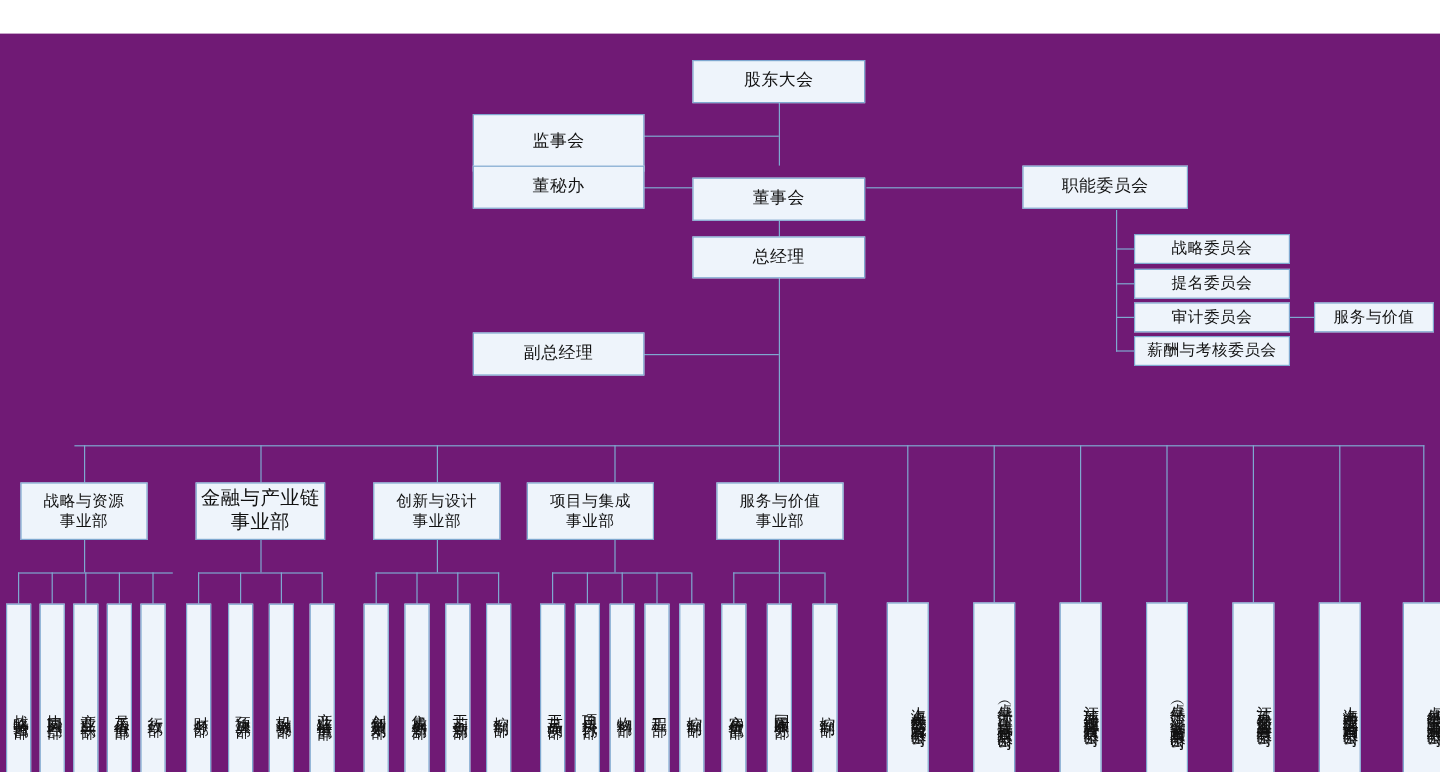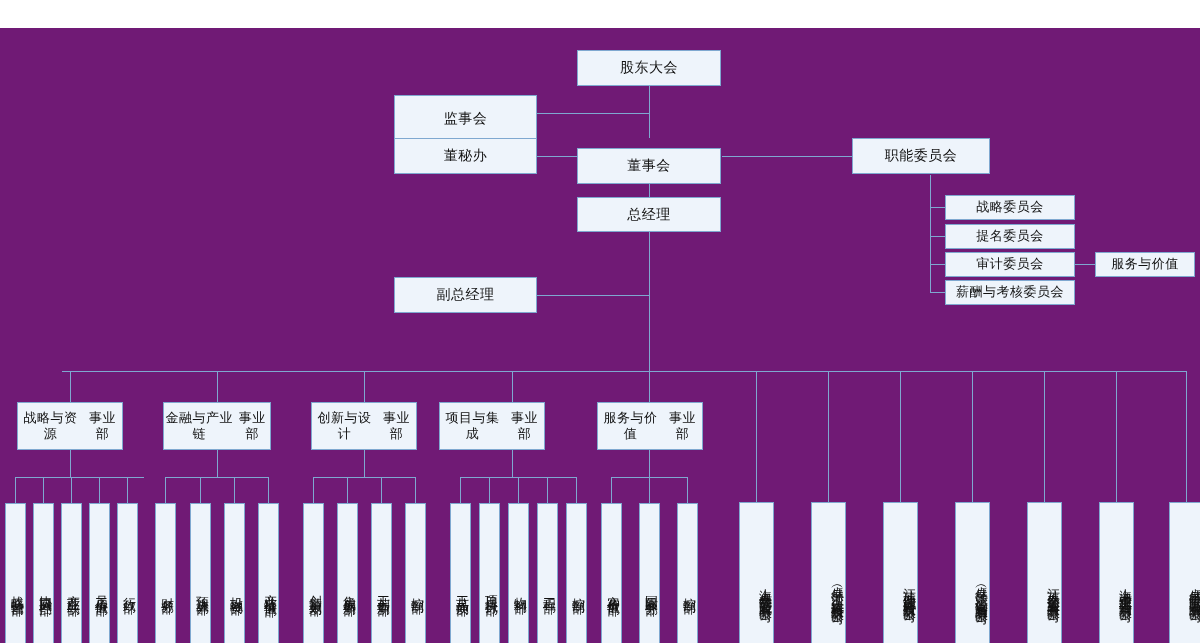--- a/index.html
+++ b/index.html
@@ -32,20 +32,21 @@
   }
   .node.vertical {
     writing-mode: vertical-rl;
     text-orientation: upright;
     letter-spacing: 2px;
     padding-top: 6px;
     align-items: flex-start;
     justify-content: center;
   }
   .node.two-line {
+    flex-direction: column;
   }
   .line {
     position: absolute;
     background: #7fa8d0;
   }
   .line.h { height: 1px; }
   .line.v { width: 1px; }
 </style>
 </head>
 <body>
@@ -104,21 +105,21 @@
   <div class="line v" style="left:900px; top:343px; height:131px;"></div>
   <div class="line v" style="left:972px; top:343px; height:131px;"></div>
   <div class="line v" style="left:1044px; top:343px; height:131px;"></div>
   <div class="line v" style="left:1116px; top:343px; height:131px;"></div>
   <div class="line v" style="left:1186px; top:343px; height:131px;"></div>
 
   <div class="node two-line" style="left:17px; top:374px; width:106px; height:48px; font-size:13px;">
     <span>战略与资源</span>
     <span>事业部</span>
   </div>
-  <div class="node two-line" style="left:163px; top:374px; width:108px; height:48px; font-size:13px;">
+  <div class="node two-line" style="left:163px; top:374px; width:108px; height:48px; font-size:16px;">
     <span>金融与产业链</span>
     <span>事业部</span>
   </div>
   <div class="node two-line" style="left:311px; top:374px; width:106px; height:48px; font-size:13px;">
     <span>创新与设计</span>
     <span>事业部</span>
   </div>
   <div class="node two-line" style="left:439px; top:374px; width:106px; height:48px; font-size:13px;align-items:center;">
     <span>项目与集成</span>
     <span>事业部</span>

